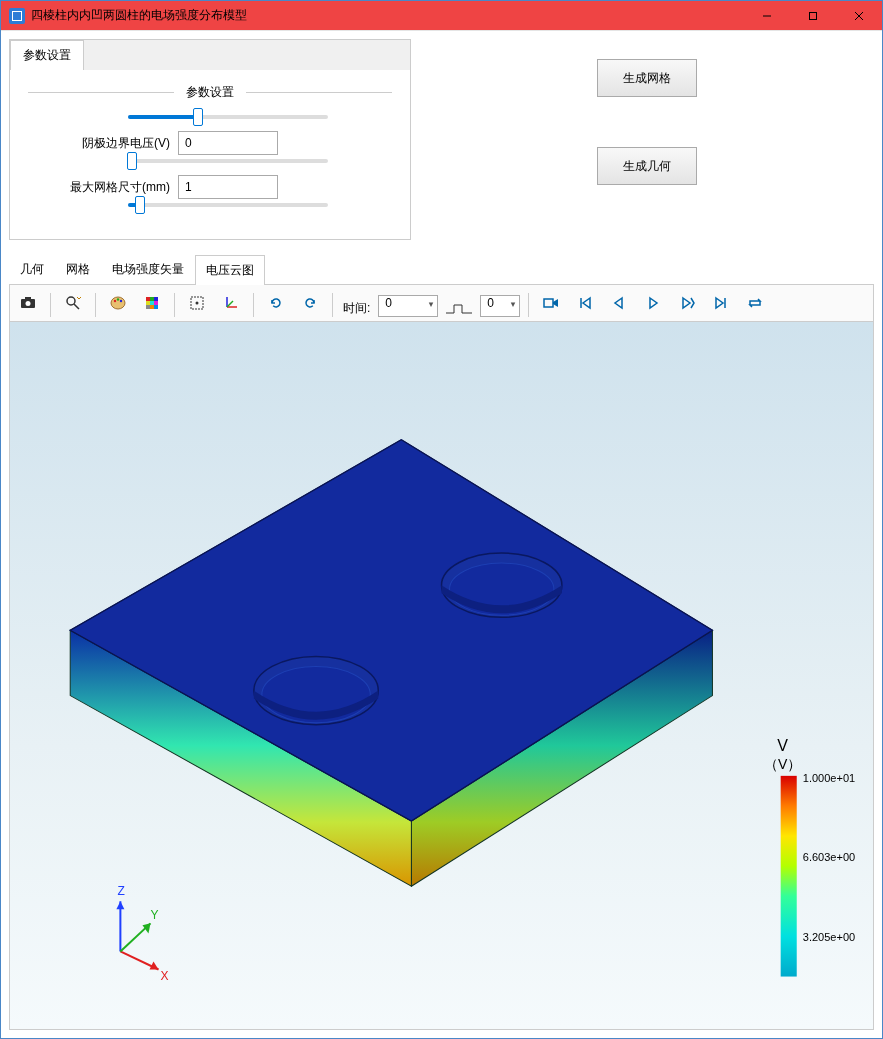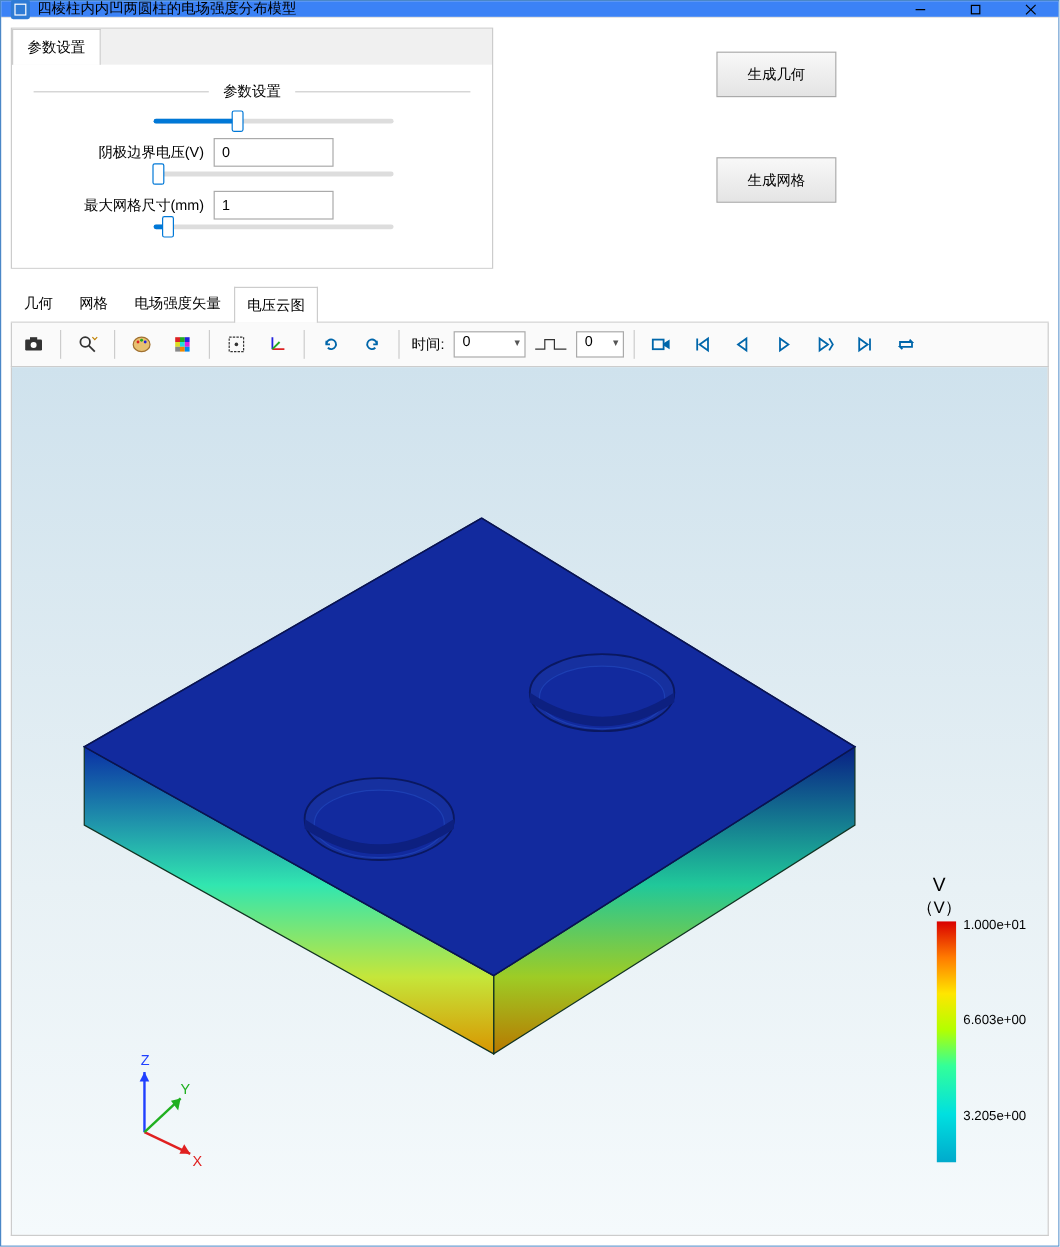--- a/index.html
+++ b/index.html
@@ -4,21 +4,21 @@
 <style>
 * { box-sizing: border-box; }
 body {
   margin: 0;
   font-family: "Microsoft YaHei", "Segoe UI", sans-serif;
   font-size: 12px;
   background: #fff;
   color: #000;
 }
 .window { width: 883px; height: 1039px; border: 1px solid #4a87c7; display: flex; flex-direction: column; }
-.titlebar { height: 14px; background: #3b82f6; display: flex; align-items: center; border-bottom: 1px solid #e5e5e5; }
+.titlebar { height: 30px; background: #ef4444; display: flex; align-items: center; border-bottom: 1px solid #e5e5e5; }
 .title-icon { width: 16px; height: 16px; margin: 0 6px 0 8px; display: inline-block; background: #2e7cd6; border-radius: 2px; position: relative; }
 .title-icon::after { content:""; position:absolute; inset:3px; border:1px solid #fff; }
 .title-text { flex: 1; font-size: 12px; }
 .title-btn { width: 46px; height: 30px; display:flex; align-items:center; justify-content:center; }
 .title-btn svg { width:10px; height:10px; }
 
 .content { flex:1; display:flex; flex-direction:column; padding:8px; gap:4px; overflow:hidden; }
 
 .top-row { display:flex; gap:26px; }
 .tabset { border:1px solid #ccc; }
@@ -38,21 +38,21 @@
 .slider .thumb { position:absolute; top:50%; width:10px; height:18px; background:#fff; border:1px solid #0078d7; border-radius:2px; transform:translate(-50%,-50%); }
 
 .right-buttons { display:flex; flex-direction:column; gap:50px; padding:20px 0 0 160px; }
 .action-btn { width:100px; height:38px; background:linear-gradient(#f8f8f8,#e4e4e4); border:1px solid #aaa; font-size:12px; cursor:pointer; }
 
 .bottom-area { flex:1; display:flex; flex-direction:column; margin-top:10px; }
 .vis-tabs { display:flex; gap:0; border-bottom:1px solid #ccc; }
 .vis-tab { padding:6px 10px; font-size:12px; border:1px solid transparent; border-bottom:none; cursor:pointer;text-align:center; }
 .vis-tab.active { border-color:#ccc; background:#fff; position:relative; top:1px; }
 
-.toolbar { display:flex; align-items:center; gap:6px; padding:4px; border:1px solid #ccc; border-top:none; background:#fafafa; flex-wrap:nowrap; }
+.toolbar { display:flex; align-items:flex-end; gap:6px; padding:4px; border:1px solid #ccc; border-top:none; background:#fafafa; flex-wrap:nowrap; }
 .tbtn { width:28px; height:28px; display:flex; align-items:center; justify-content:center; border:1px solid transparent; border-radius:2px; cursor:pointer; }
 .tsep { width:1px; height:24px; background:#ccc; margin:0 2px; }
 .tlabel { font-size:12px; padding:0 2px; }
 .tcombo { height:22px; border:1px solid #aaa; font-size:12px; padding:0 18px 0 6px; background:#fff; position:relative; min-width:60px; }
 .tcombo.small { min-width:40px; }
 .tcombo::after { content:"▾"; position:absolute; right:4px; top:3px; font-size:9px; color:#555; }
 .step-icon { width:30px; height:16px; }
 
 .viewport { flex:1; border:1px solid #ccc; border-top:none; position:relative; overflow:hidden; background:linear-gradient(#cfe2ed 0%, #e8f1f5 60%, #f5fafc 100%); }
 .viewport svg { position:absolute; inset:0; width:100%; height:100%; }
@@ -122,22 +122,22 @@
           <div class="slider-row">
             <div class="slider">
               <div class="track" style="width:6%"></div>
                 <div class="thumb" style="left:6%"></div>
             </div>
           </div>
         </div>
       </div>
 
       <div class="right-buttons">
+        <button class="action-btn">生成网格</button>
         <button class="action-btn">生成几何</button>
-        <button class="action-btn">生成网格</button>
       </div>
     </div>
 
     <div class="bottom-area">
       <div class="vis-tabs">
         <div class="vis-tab">几何</div>
         <div class="vis-tab">网格</div>
         <div class="vis-tab">电场强度矢量</div>
         <div class="vis-tab active">电压云图</div>
       </div>

